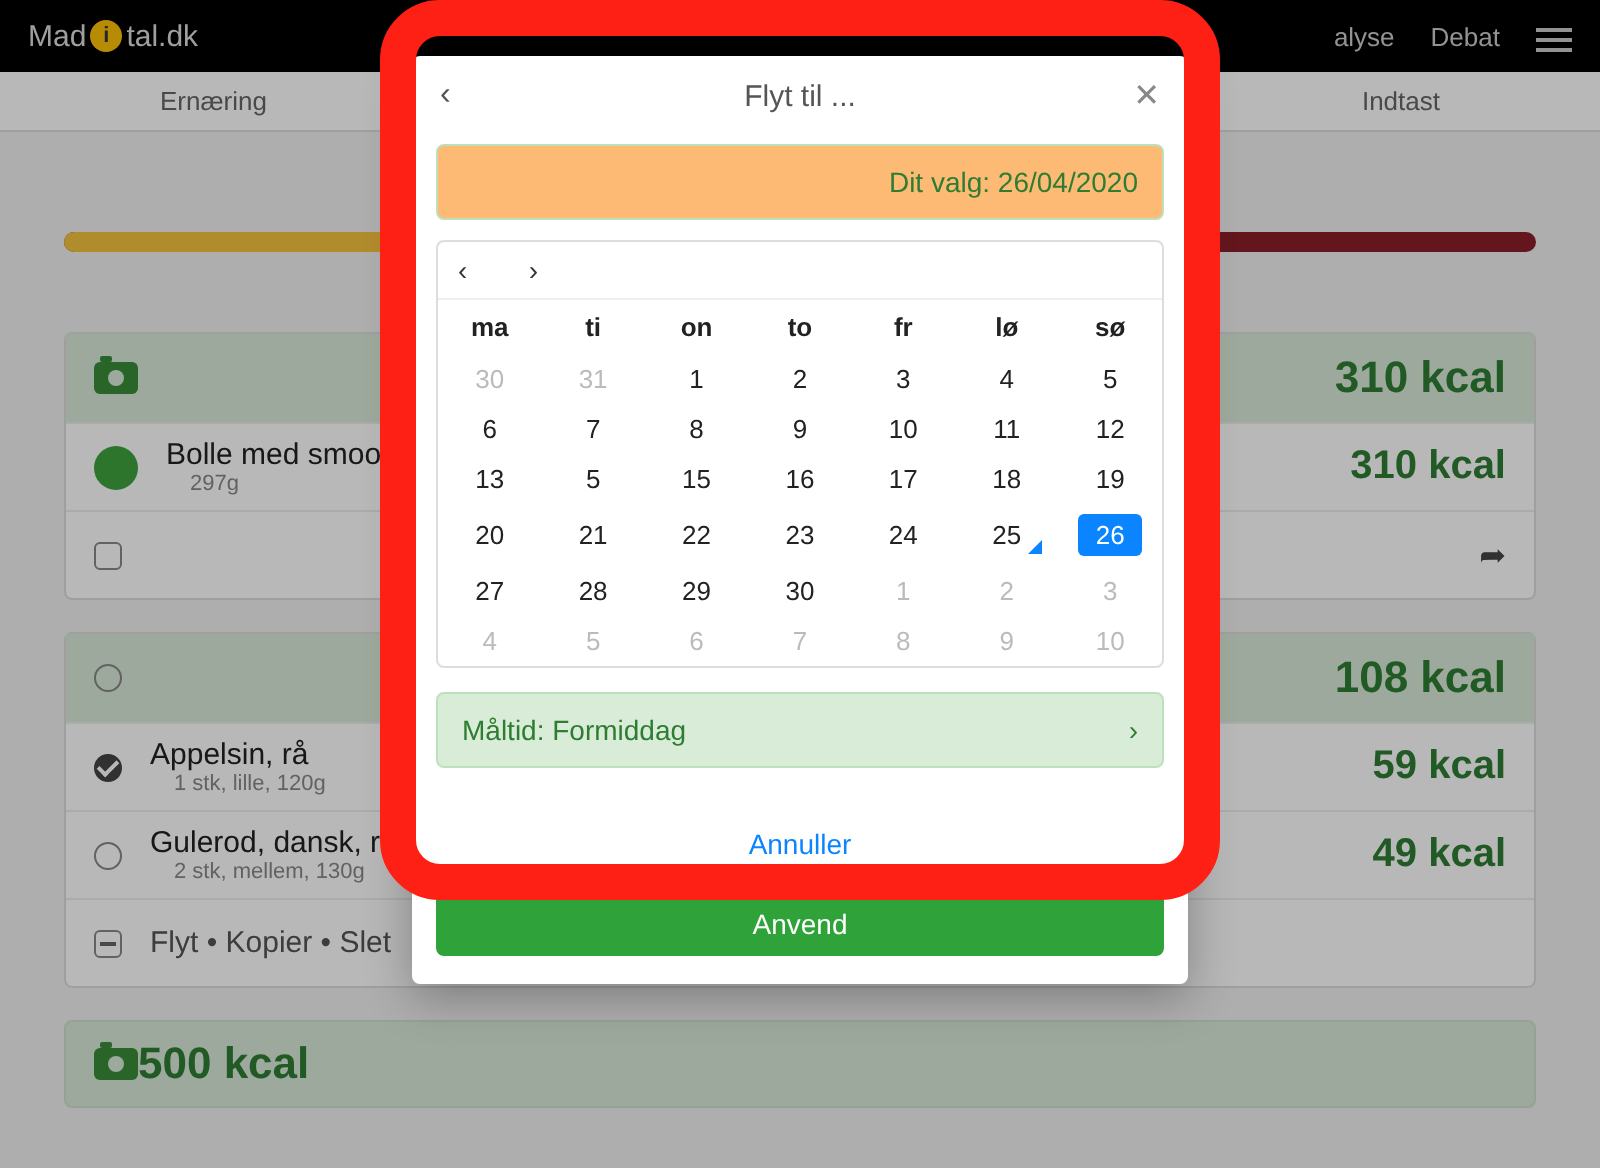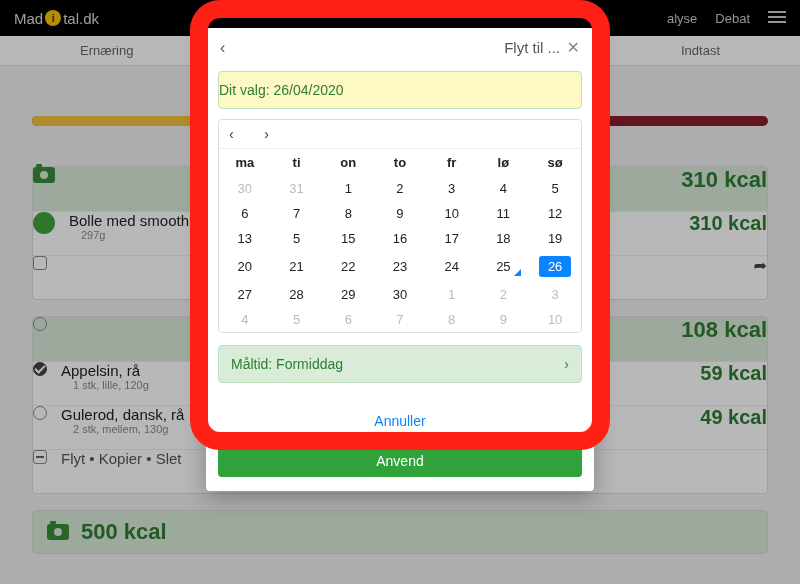--- a/index.html
+++ b/index.html
@@ -3,72 +3,72 @@
 <meta charset="utf-8">
 <style>
   * { box-sizing: border-box; }
   html,body { margin:0; padding:0; font-family: -apple-system, "Helvetica Neue", Arial, sans-serif; }
   body { width:800px; height:584px; overflow:hidden; background:#f2f2f2; position:relative; }
 
   
   .topbar { height:36px; background:#000000; color:#bbb; display:flex; align-items:center; padding:0 14px; font-size:13px; justify-content:space-between;}
   .topbar .brand { color:#ddd; font-size:15px; display:flex; align-items:center; gap:2px;}
   .brand-i { display:inline-flex; width:16px; height:16px; border-radius:50%; background:#ffc107; color:#363636; align-items:center; justify-content:center; font-weight:bold; font-size:11px; font-style:normal;}
-  .topbar .rnav { display:flex; align-items:flex-start; gap:18px; color:#ccc; }
+  .topbar .rnav { display:flex; align-items:flex-end; gap:18px; color:#ccc; }
   .hamb { display:flex; flex-direction:column; gap:3px;}
   .hamb span{ width:18px; height:2px; background:#ccc; display:block;}
 
   .subnav { height:30px; background:#fff; border-bottom:1px solid #ddd; display:flex; align-items:center; font-size:13px; color:#666; }
   .subnav .stab { flex:1; text-align:center; }
   .subnav .stab.l { text-align:left; padding-left:80px;}
   .subnav .stab.r { text-align:right; padding-right:80px;}
 
   .page { padding:0 32px; }
   .progress { height:10px; border-radius:5px; margin:50px 0 40px 0; position:relative; overflow:hidden; background:#8b1f2a;}
   .progress .seg1 { position:absolute; left:0; top:0; bottom:0; width:22%; background:#f6c23e; }
   .progress .seg2 { position:absolute; left:22%; top:0; bottom:0; width:56%; background:#5aa85a; }
 
   .card { background:#fff; border:1px solid #ddd; border-radius:4px; margin-bottom:16px; }
-  .card .row { display:flex; padding:0 0; min-height:44px; border-top:1px solid #eee; font-size:15px; color:#333; }
+  .card .row { display:flex; align-items:center; padding:0 14px; min-height:44px; border-top:1px solid #eee; font-size:15px; color:#333; }
   .card .row:first-child { border-top:none; }
   .card .row .kcal { margin-left:auto; font-weight:bold; color:#2e7d32; font-size:20px;}
   .card .head { background:#d9ead9; }
   .card .head.big .kcal { font-size:22px; }
   .camera { width:22px; height:16px; background:#3a8d3a; border-radius:3px; position:relative; }
   .camera:before{ content:""; position:absolute; width:8px; height:8px; border-radius:50%; background:#d9ead9; top:4px; left:7px;}
   .camera:after{ content:""; position:absolute; width:6px; height:3px; background:#3a8d3a; top:-3px; left:3px; border-radius:1px;}
   .dot { width:22px; height:22px; border-radius:50%; background:#3fa23f; margin-right:14px; flex:none;}
   .sq { width:14px; height:14px; border:1.5px solid #888; border-radius:3px; margin-right:14px; flex:none;}
   .sq.rnd { border-radius:7px; }
   .sq.chk { background:#444; border-color:#444; position:relative;}
   .sq.chk:after{ content:""; position:absolute; left:3px; top:0px; width:4px; height:8px; border:solid #fff; border-width:0 2px 2px 0; transform:rotate(45deg);}
   .sq.dash { position:relative;}
   .sq.dash:after{ content:""; position:absolute; left:2px; right:2px; top:5px; height:2px; background:#666;}
   .itxt .t1{ font-size:15px; color:#222;}
   .itxt .t2{ font-size:11px; color:#888;margin-left:12px;}
   .share { margin-left:auto; font-size:16px; color:#444;}
 
   .frokost { background:#d9ead9; border:1px solid #cde3cd; border-radius:4px; height:44px; display:flex; align-items:center; padding:0 14px;}
   .frokost .ftitle { flex:1; text-align:center; color:#2e7d32; font-size:22px; font-weight:500;}
-  .frokost .kcal { font-weight:bold; color:#2e7d32; font-size:22px;margin-left:12px;}
+  .frokost .kcal { font-weight:bold; color:#2e7d32; font-size:22px;}
 
   
   .dim { position:absolute; inset:0; background:rgba(0,0,0,.28); }
 
   
   .redframe { position:absolute; left:190px; top:0px; width:420px; height:450px; border:18px solid #ff2015; border-radius:30px; pointer-events:none; }
 
   
   .modal { position:absolute; left:206px; top:28px; width:388px; background:#fff; border-radius:4px; box-shadow:0 6px 24px rgba(0,0,0,.3); }
   .modal .mhead { display:flex; align-items:center; padding:10px 14px; color:#555; font-size:15px;}
   .modal .mhead .back { font-size:16px; color:#555; width:20px;}
-  .modal .mhead .mtitle { flex:1; text-align:right; }
+  .modal .mhead .mtitle { flex:1; text-align:center; }
   .modal .mhead .close { width:20px; text-align:right; color:#888; font-size:16px;}
   .modal .mbody { padding:0 12px 8px 12px; }
-  .selbox { background:#fef9c3; border:1px solid #bfe0bf; border-radius:4px; padding:10px 0; color:#2e7d32; font-size:14px; margin:4px 0 10px 0;}
+  .selbox { background:#fdba74; border:1px solid #bfe0bf; border-radius:4px; padding:10px 12px; color:#2e7d32; font-size:14px; margin:4px 0 10px 0;text-align:right;}
   .cal { border:1px solid #ddd; border-radius:4px; overflow:hidden; }
   .calnav { display:flex; align-items:center; padding:6px 10px; border-bottom:1px solid #eee;}
   .calnav .cn { font-size:14px; color:#333; width:20px; cursor:pointer;}
   .calnav .cmonth { flex:1; text-align:center; font-weight:bold; font-size:15px; color:#222;}
   table.calt { width:100%; border-collapse:collapse; table-layout:fixed; }
   table.calt th { font-weight:600; font-size:13px; color:#222; padding:6px 0; }
   table.calt td { text-align:center; font-size:13px; color:#222; padding:5px 0; }
   table.calt td.dim2 { color:#bbb; }
   table.calt td.sel span { background:#0a84ff; color:#fff; display:inline-block; min-width:32px; padding:3px 0; border-radius:3px; position:relative;}
   table.calt td.marked span{ position:relative; display:inline-block; min-width:32px;}

